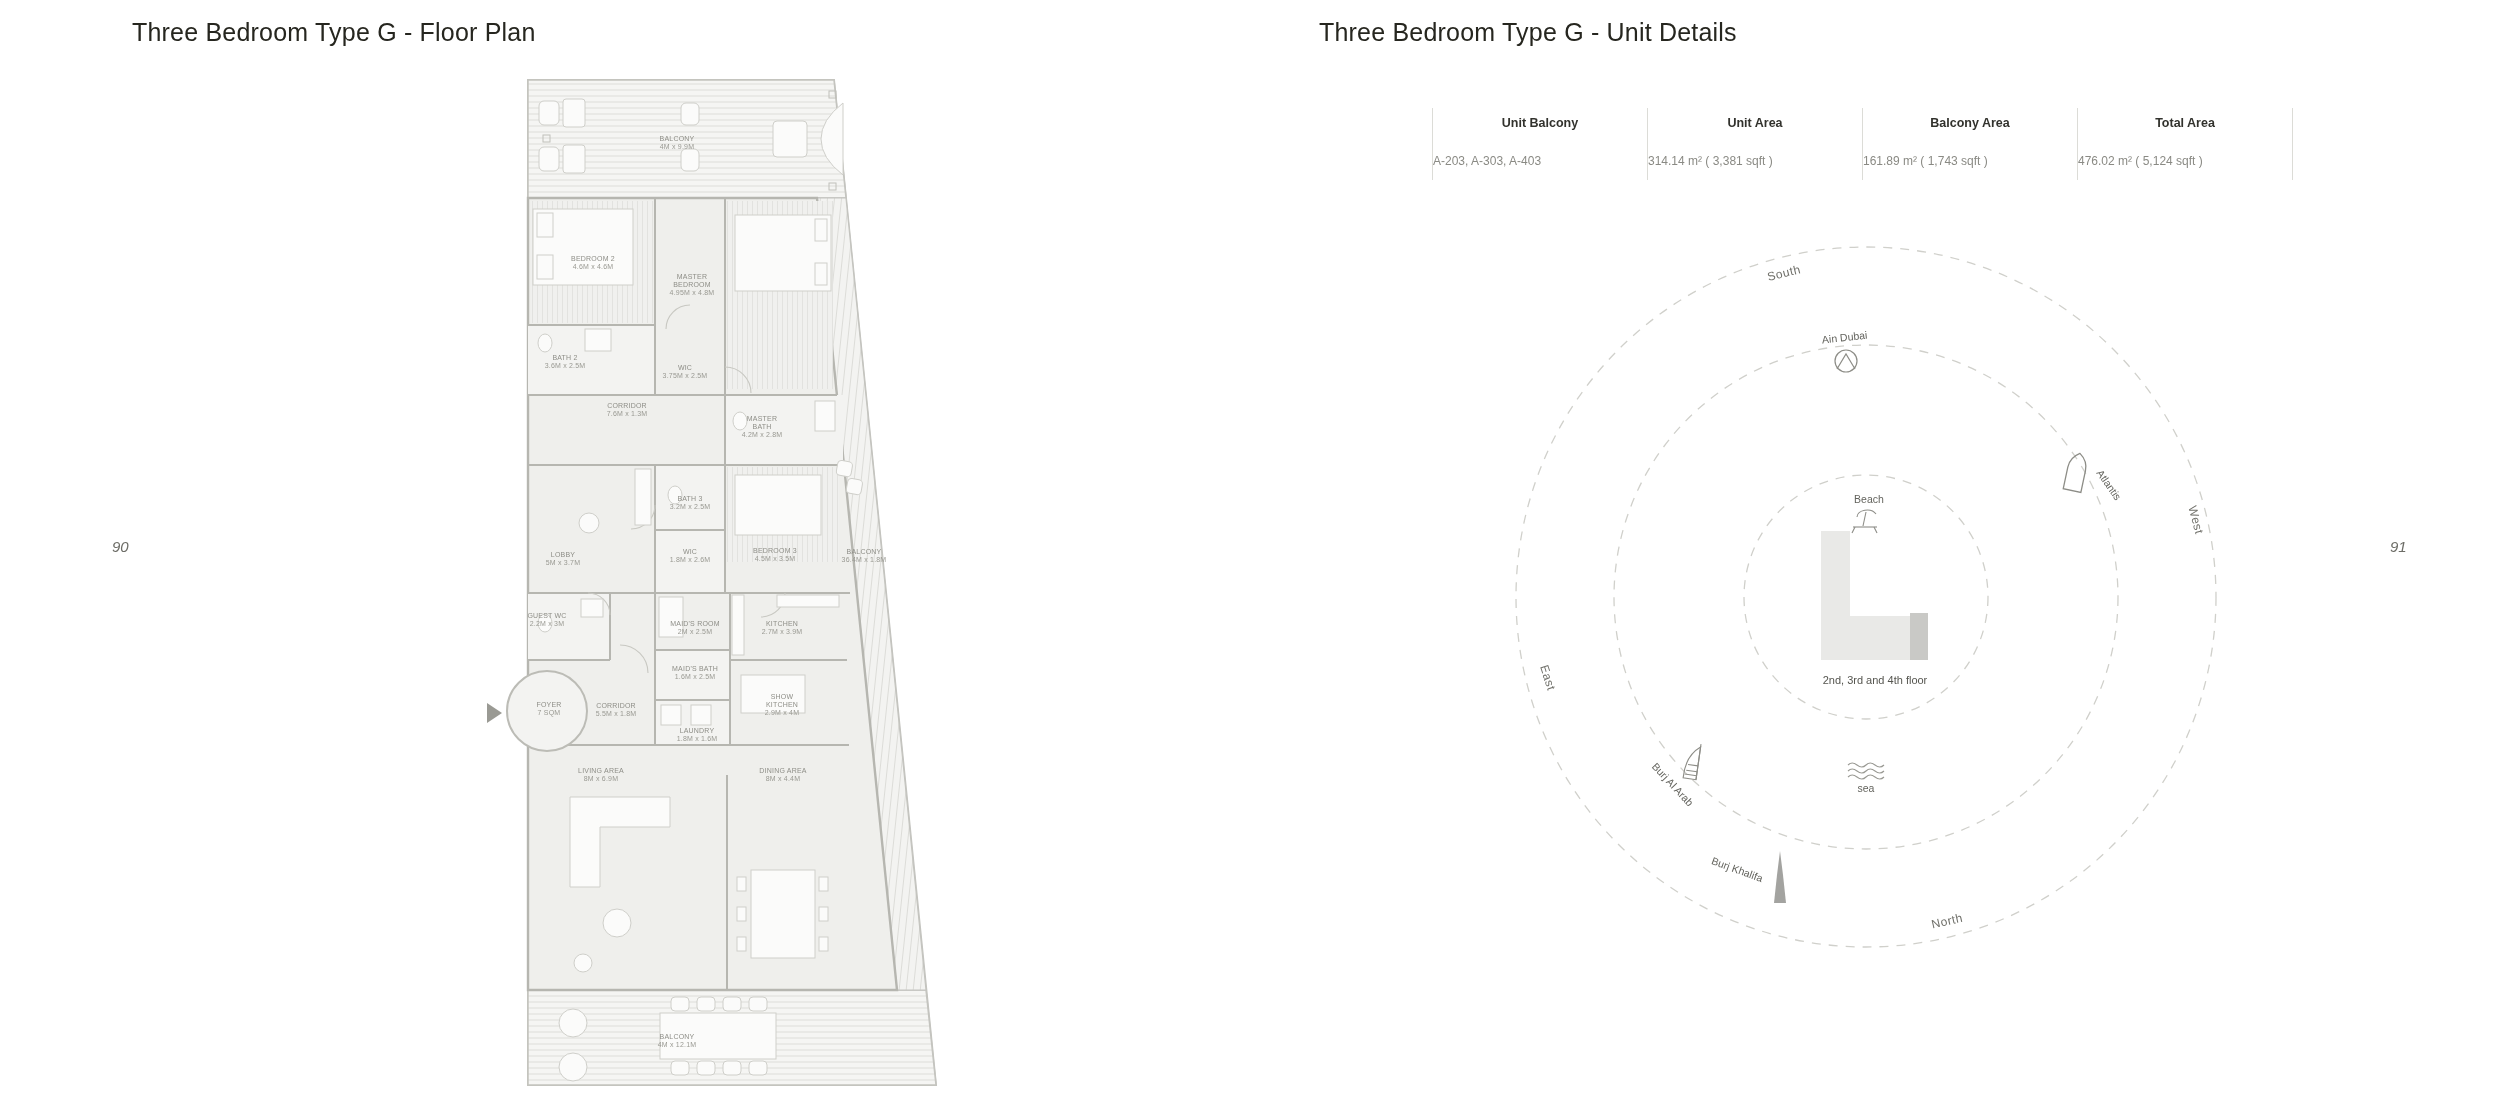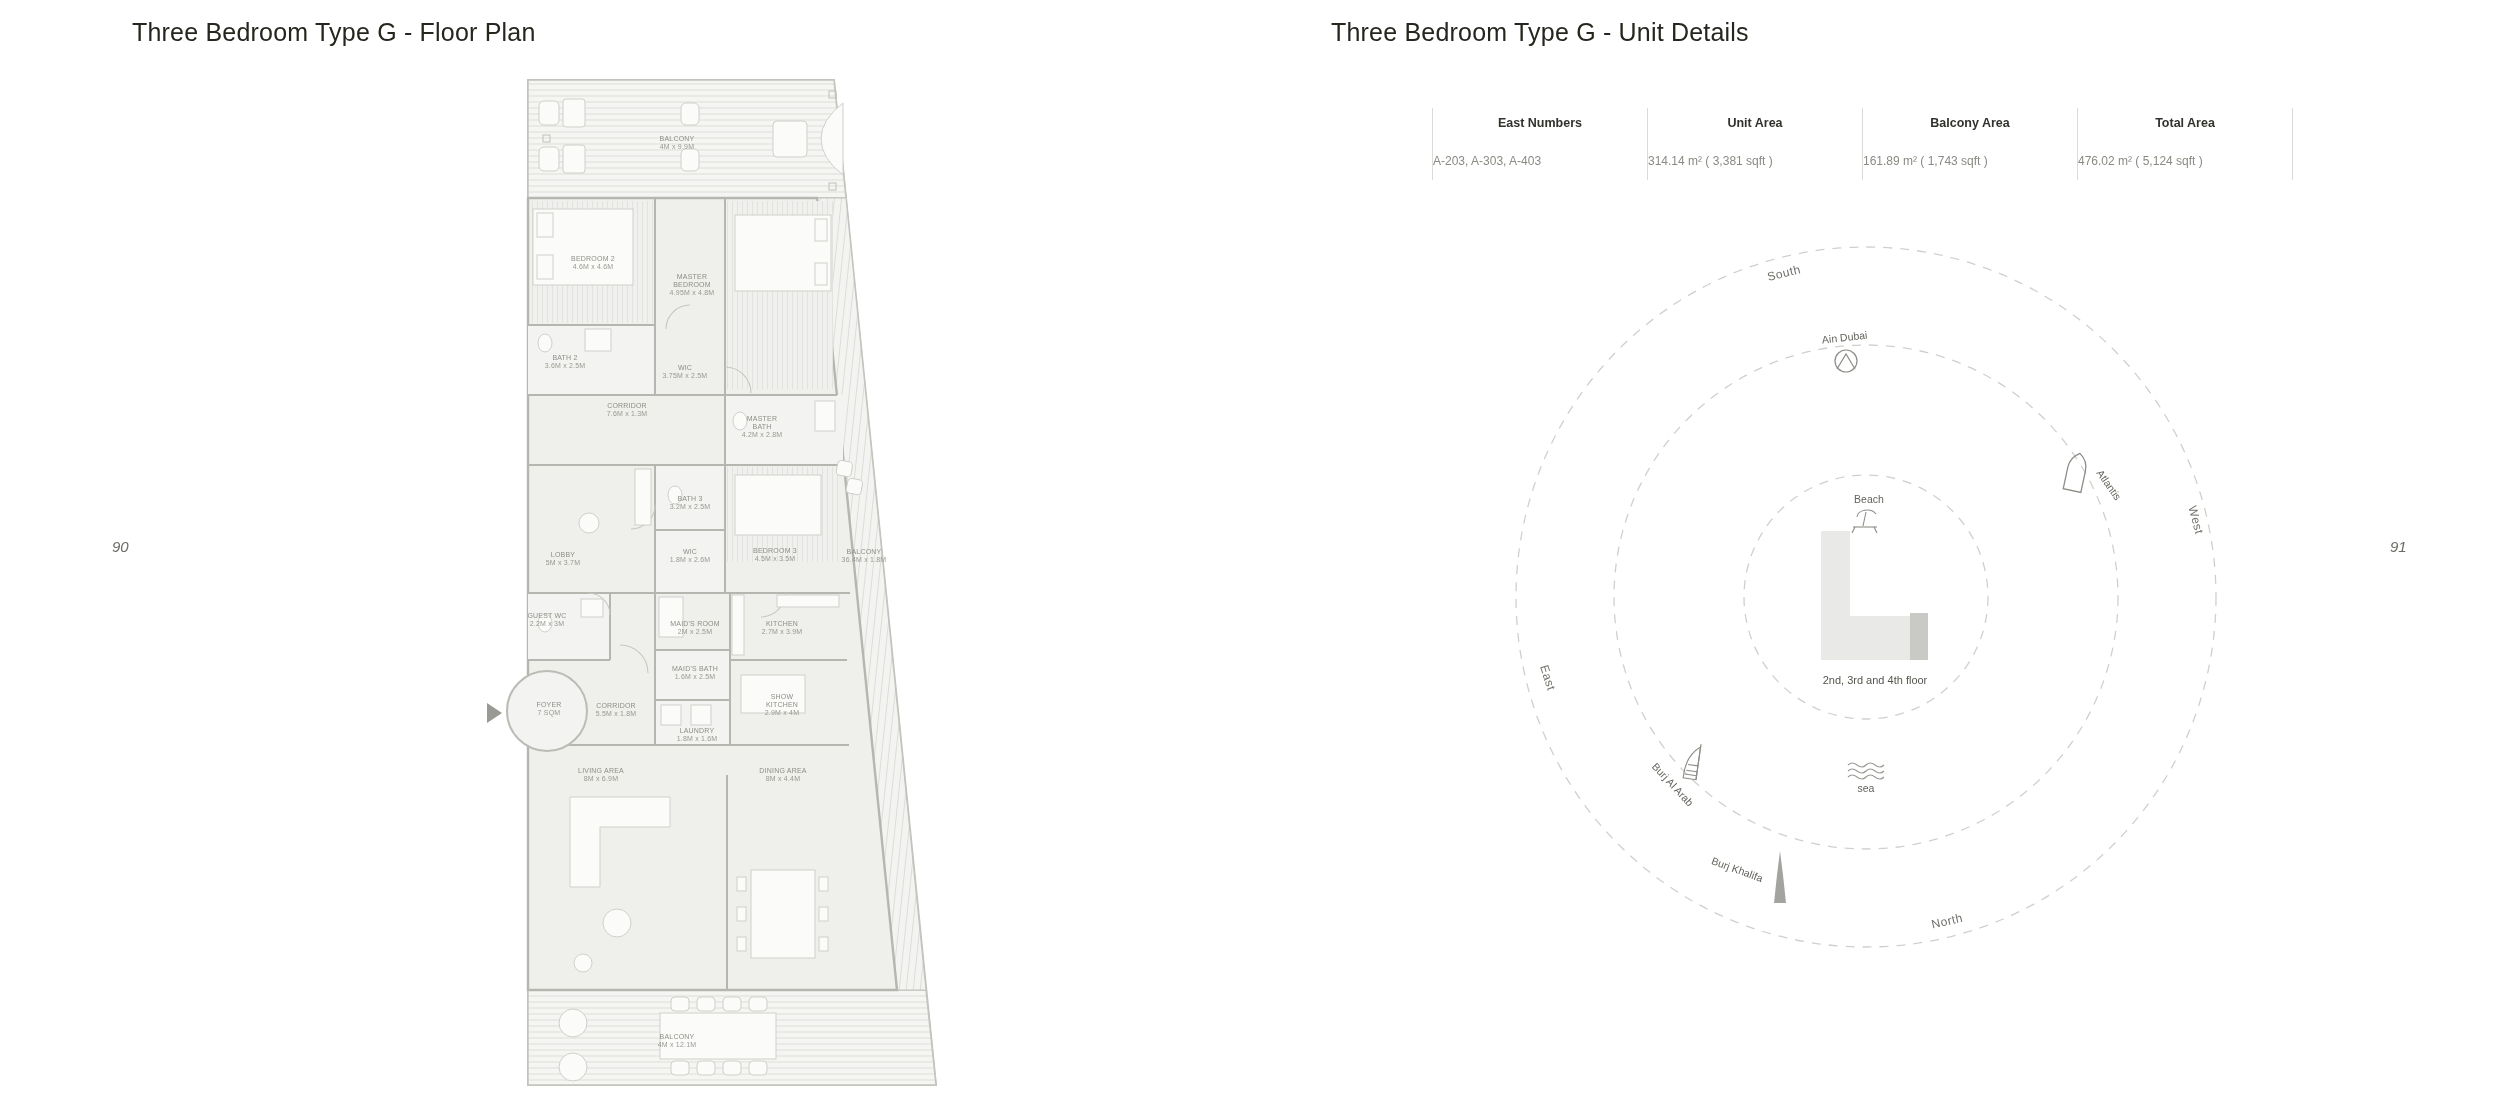--- a/index.html
+++ b/index.html
@@ -1,20 +1,20 @@
 <!DOCTYPE html>
 <html><head>
 <meta charset="utf-8">
 <style>
   html,body{margin:0;padding:0;background:#ffffff;}
   #page{position:relative;width:2500px;height:1114px;background:#ffffff;overflow:hidden;
         font-family:"Liberation Sans", sans-serif;}
   .title{position:absolute;font-size:25px;font-weight:400;color:#26261f;letter-spacing:.2px;white-space:nowrap;}
   #title-left{left:132px;top:18px;}
-  #title-right{left:1319px;top:18px;margin-left:12px;}
+  #title-right{left:1319px;top:18px;}
   .pagenum{position:absolute;font-size:15px;color:#6d6d67;font-style:italic;}
   #pagenum-left{left:112px;top:538px;}
   #pagenum-right{left:2390px;top:538px;text-align:right;}
 
   
   #unit-table{position:absolute;left:1432px;top:108px;height:72px;display:flex;
               border-right:1px solid #dcdcd7;}
   .ut-col{width:215px;border-left:1px solid #dcdcd7;display:flex;flex-direction:column;
           justify-content:space-between;padding:8px 0 12px 0;box-sizing:border-box;}
   .ut-h{font-size:12.5px;font-weight:bold;color:#32322d;text-align:center;}
@@ -40,21 +40,21 @@
 <div id="page">
 
   <div class="title" id="title-left">Three Bedroom Type G - Floor Plan</div>
   <div class="title" id="title-right">Three Bedroom Type G - Unit Details</div>
 
   <div class="pagenum" id="pagenum-left">90</div>
   <div class="pagenum" id="pagenum-right">91</div>
 
   <div id="unit-table">
     <div class="ut-col">
-      <div class="ut-h">East Numbers</div>
+      <div class="ut-h">Unit Balcony</div>
       <div class="ut-v">A-203, A-303, A-403</div>
     </div>
     <div class="ut-col">
       <div class="ut-h">Unit Area</div>
       <div class="ut-v">314.14 m² ( 3,381 sqft )</div>
     </div>
     <div class="ut-col">
       <div class="ut-h">Balcony Area</div>
       <div class="ut-v">161.89 m² ( 1,743 sqft )</div>
     </div>

